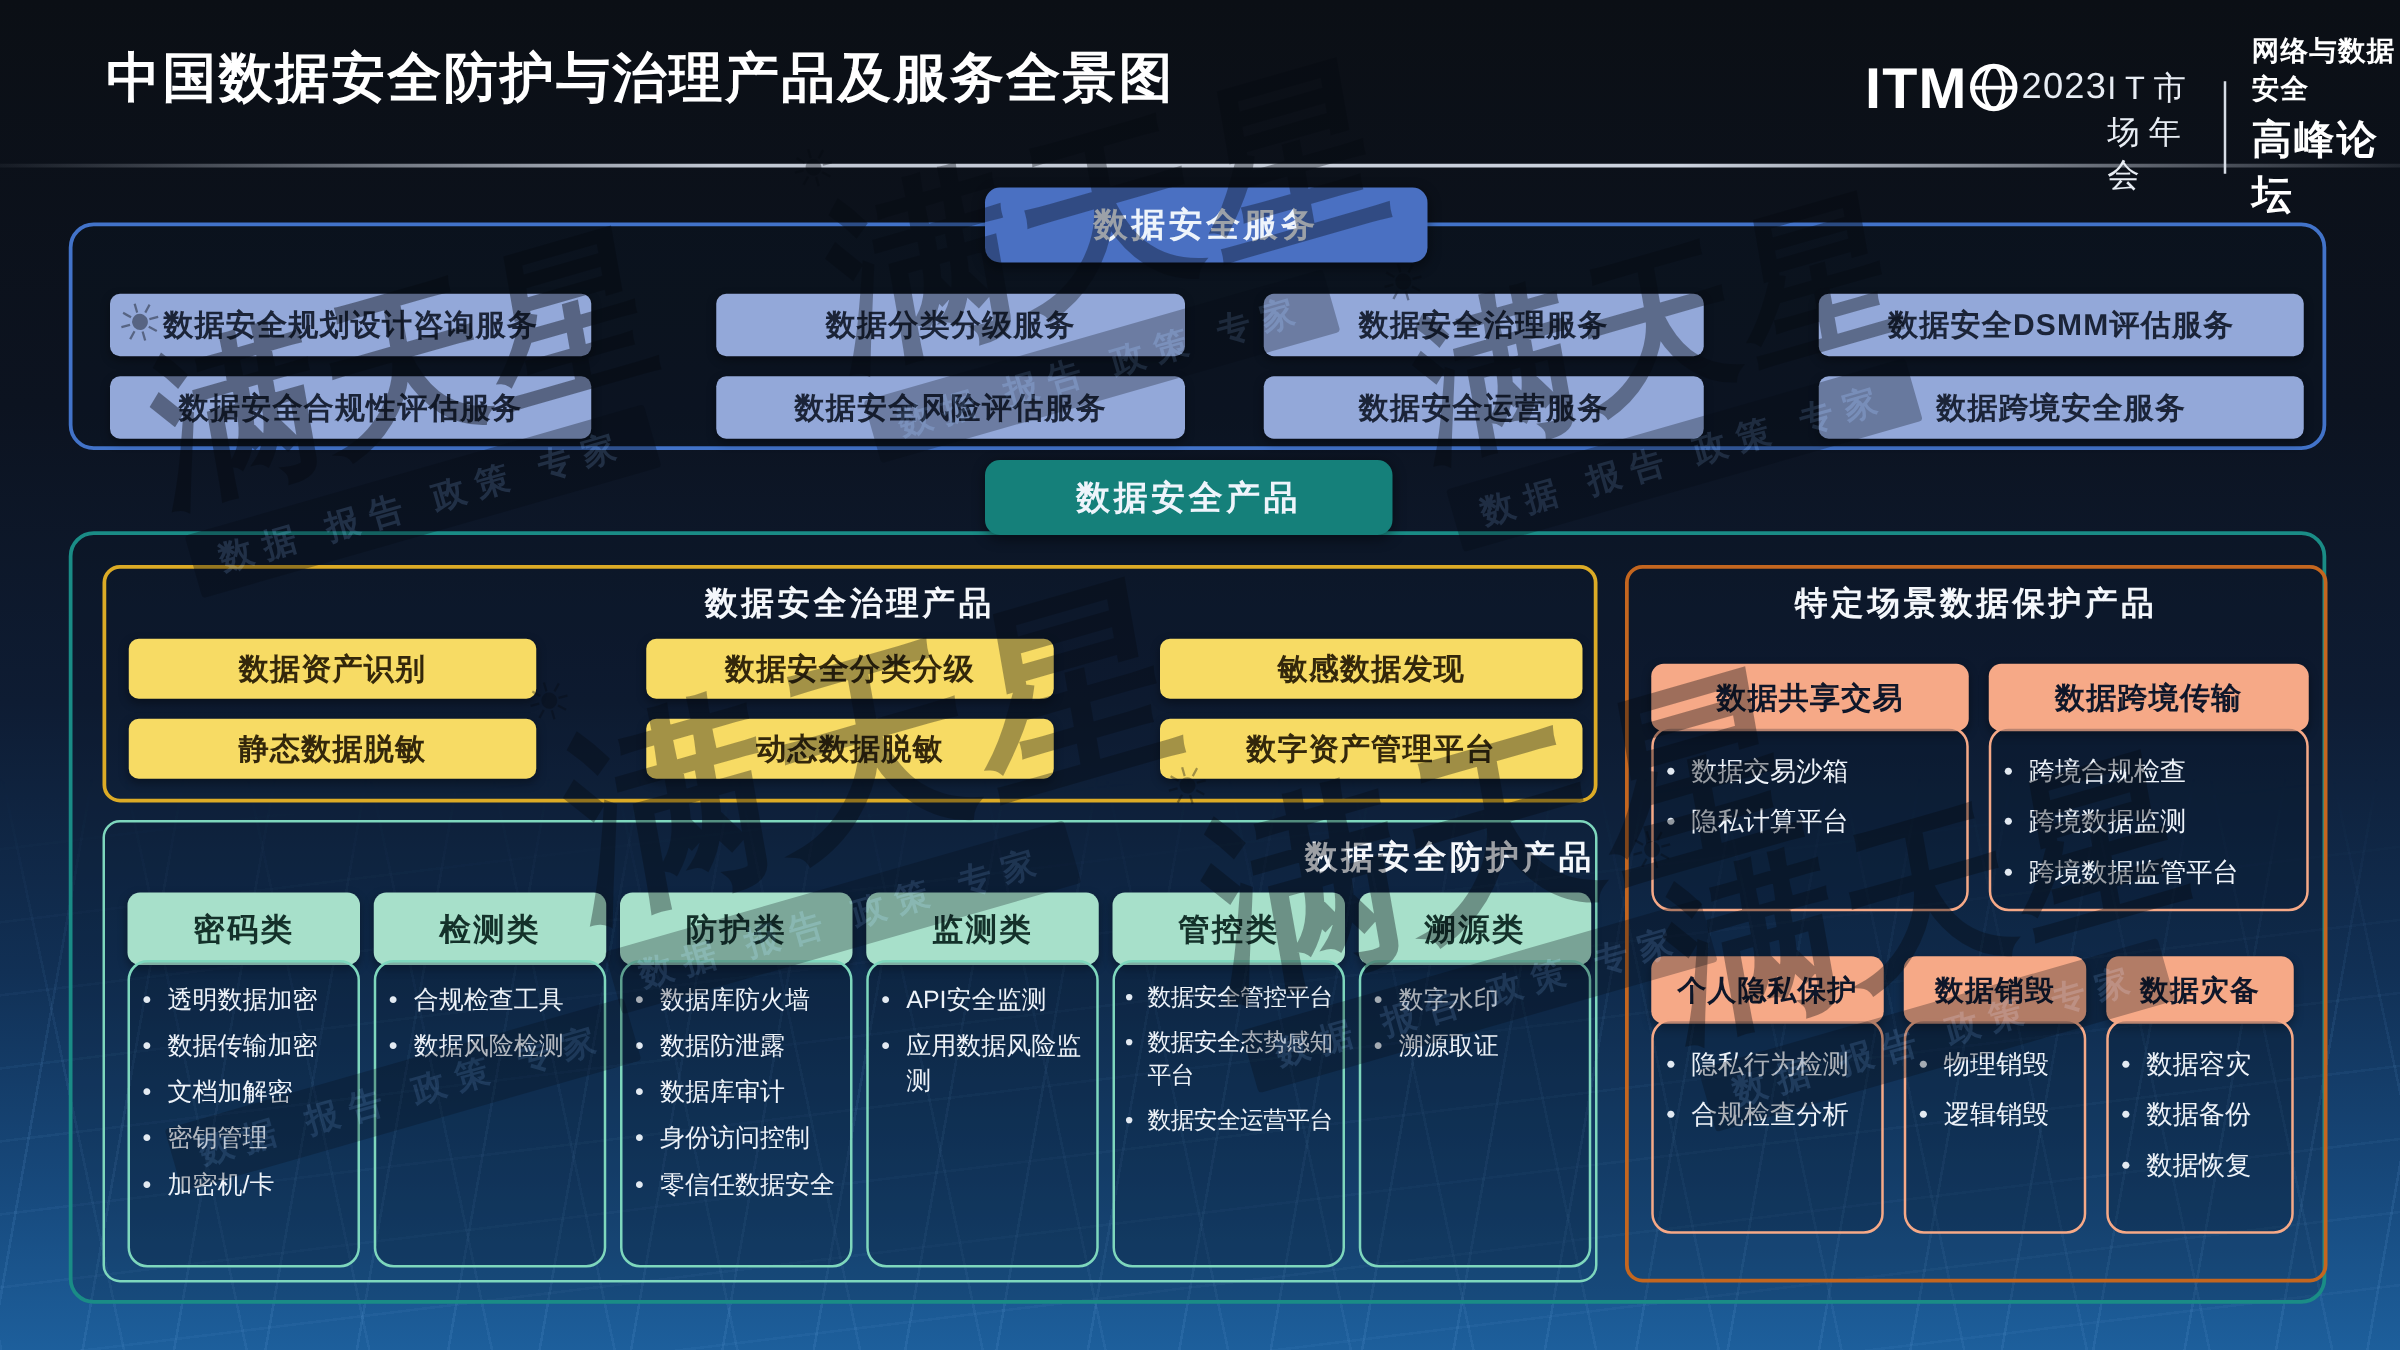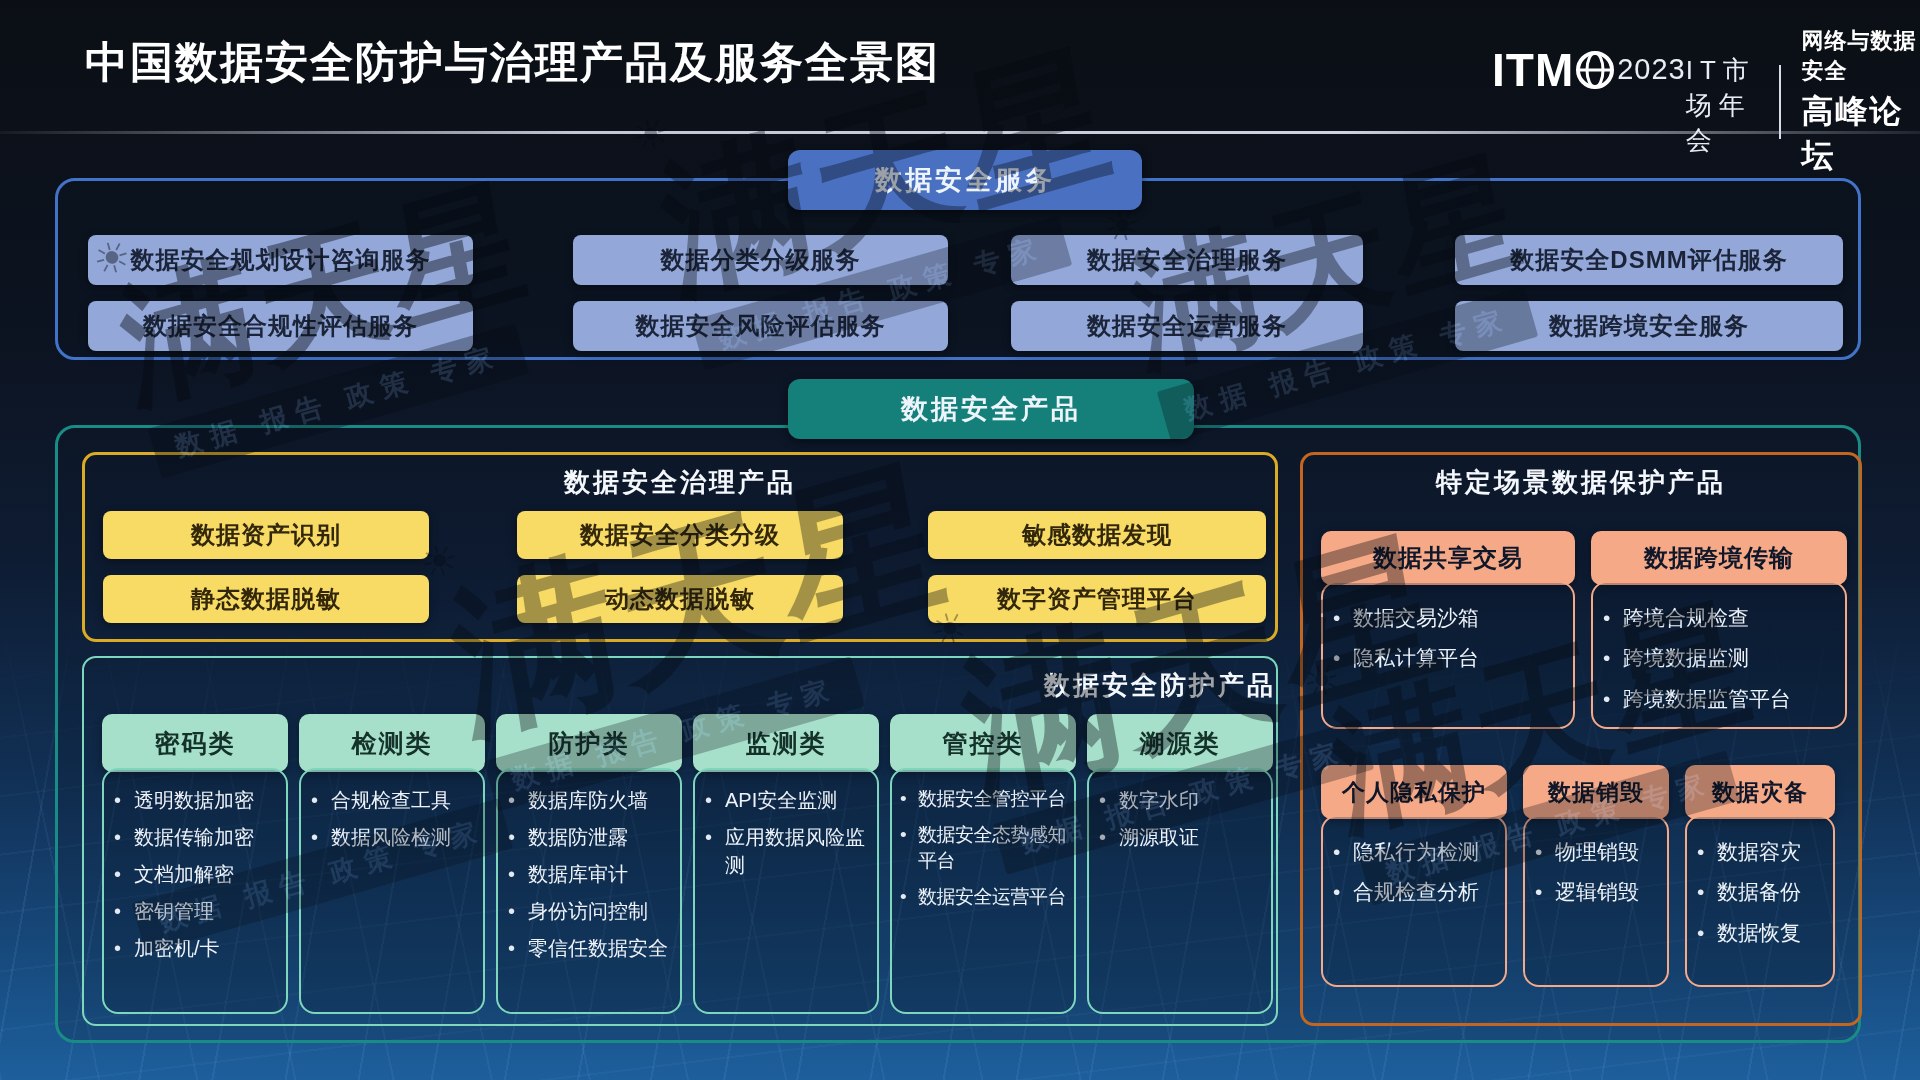--- a/index.html
+++ b/index.html
@@ -41,21 +41,21 @@
 
   
   .svc-panel{left:55px;top:178px;width:1806px;height:182px;border:3px solid #4273c9;background:rgba(12,20,36,0.28);}
   .svc-pill{left:788px;top:150px;width:354px;height:60px;background:#4a70c2;}
   .svc-btn{position:absolute;height:50px;border-radius:8px;background:#93a8d9;
     display:flex;align-items:center;justify-content:center;
     color:#1b2438;font-size:24px;font-weight:700;letter-spacing:1px;box-shadow:0 3px 8px rgba(0,0,0,0.35);}
 
   
   .prod-panel{left:55px;top:425px;width:1806px;height:618px;border:3px solid #1a8c86;background:rgba(10,20,34,0.20);}
-  .prod-pill{left:788px;top:379px;width:406px;height:60px;background:#15807a;}
+  .prod-pill{left:788px;top:368px;width:326px;height:60px;background:#15807a;}
 
   
   .gov-box{position:absolute;left:82px;top:452px;width:1196px;height:190px;border:3px solid #dcab26;border-radius:14px;}
   .gov-title{top:10px;}
   .gov-btn{position:absolute;height:48px;border-radius:8px;background:#f7db64;
     display:flex;align-items:center;justify-content:center;
     color:#33270b;font-size:24px;font-weight:700;letter-spacing:1px;box-shadow:0 3px 8px rgba(0,0,0,0.35);}
 
   
   .prot-box{position:absolute;left:82px;top:656px;width:1196px;height:370px;border:2px solid #7ed7bd;border-radius:14px;}

